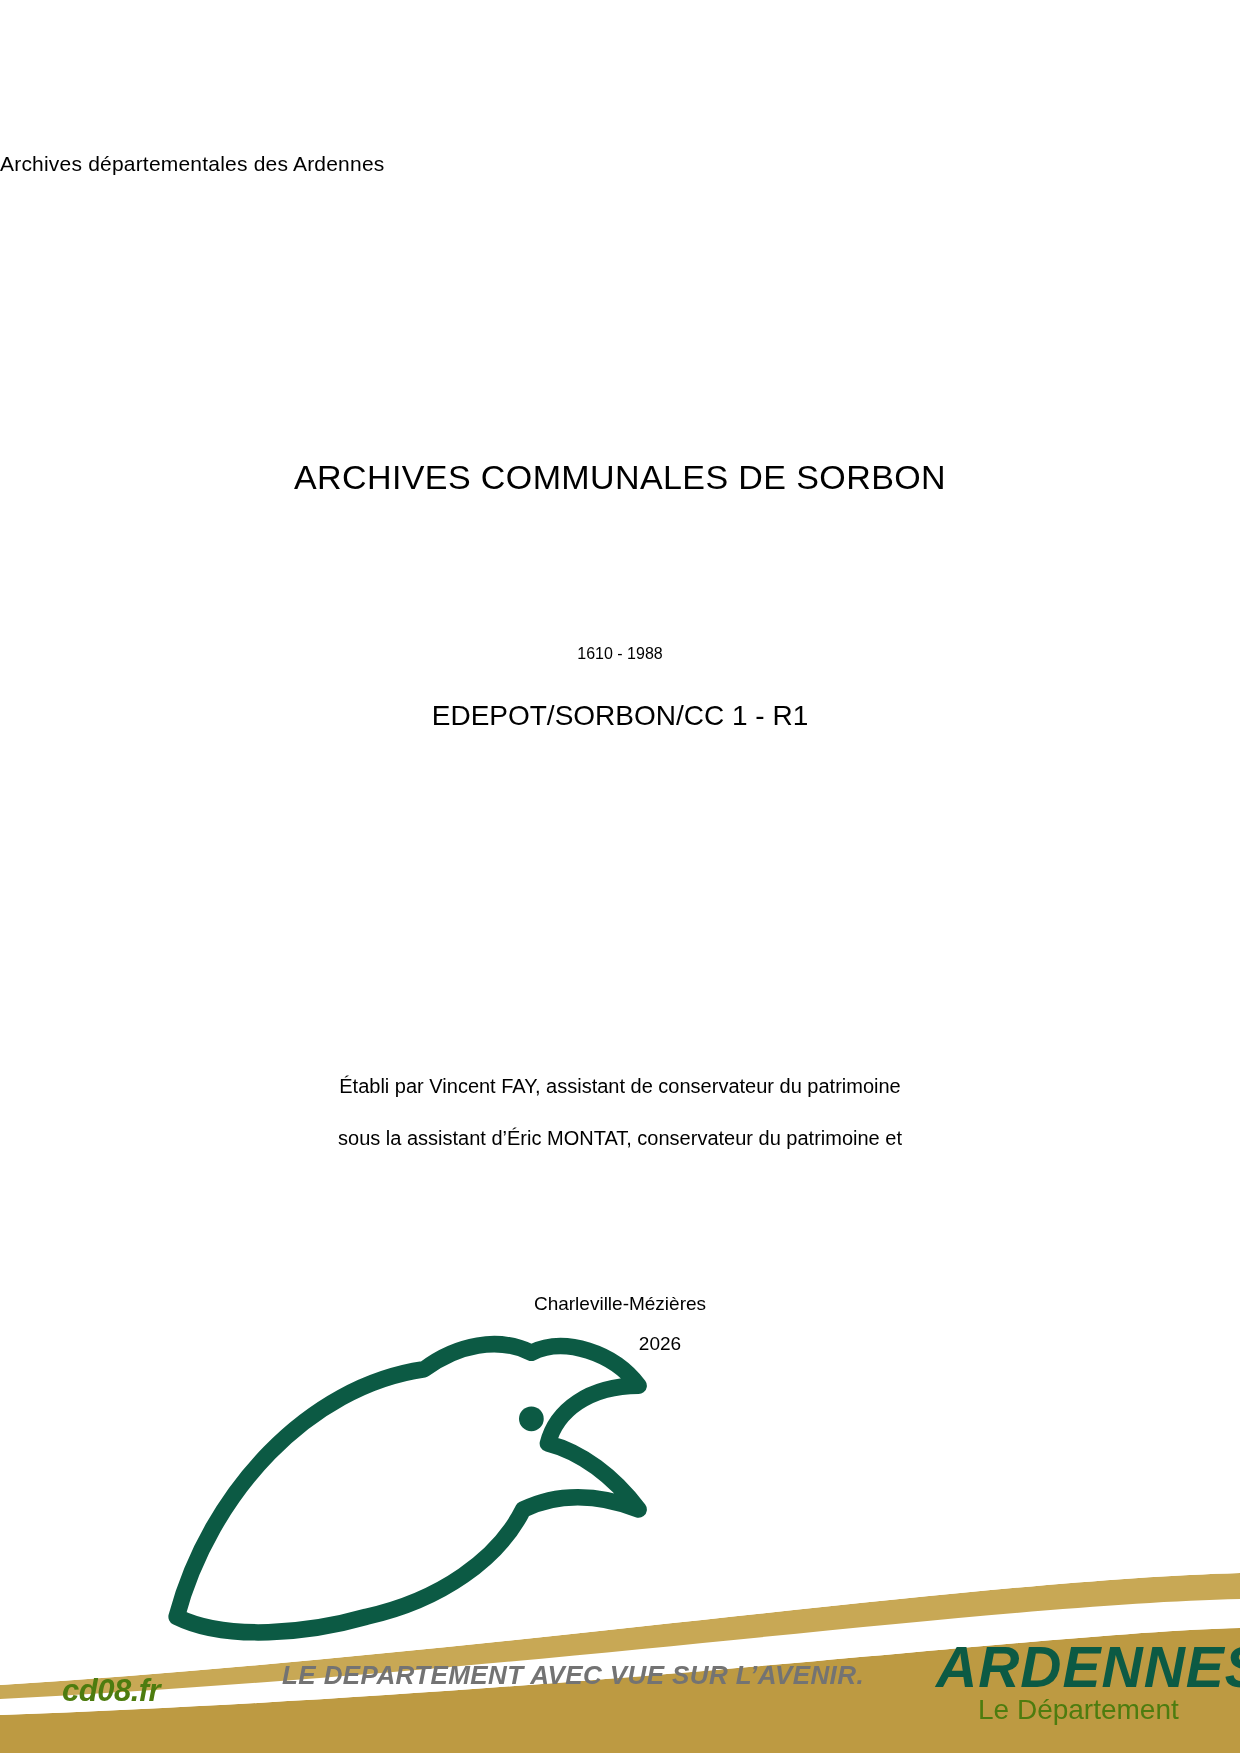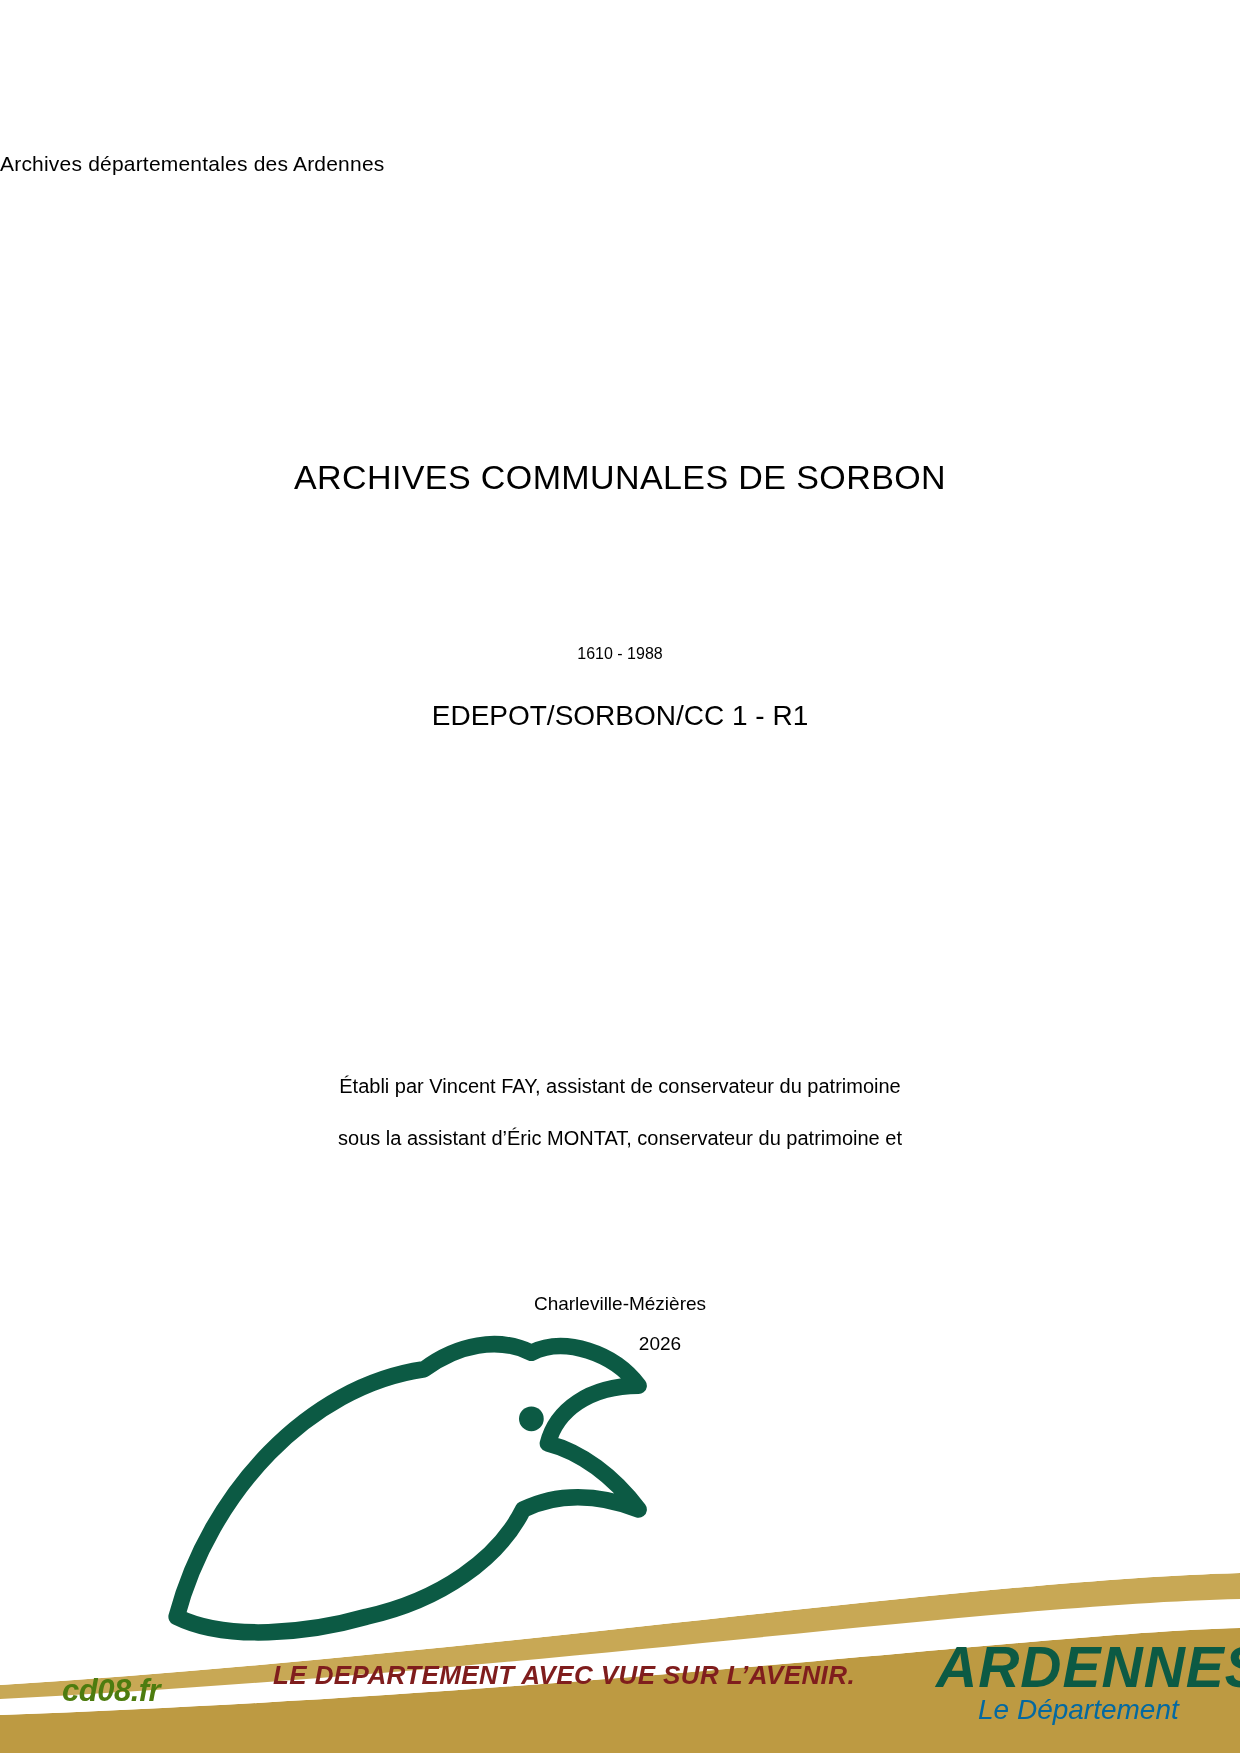--- a/index.html
+++ b/index.html
@@ -99,26 +99,26 @@
     height: 330px;
   }
   .footer svg {
     display: block;
     width: 1240px;
     height: 330px;
   }
 
   .footer-slogan {
     position: absolute;
-    left: 273px;
+    left: 282px;
     bottom: 62px;
     font-size: 26px;
     font-weight: bold;
     font-style: italic;
-    color: #7f1d1d;
+    color: #737373;
     letter-spacing: 0.4px;
     white-space: nowrap;
   }
 
   .cd08 {
     position: absolute;
     left: 40px;
     bottom: 52px;
     width: 130px;
     height: 56px;
@@ -155,22 +155,21 @@
     font-size: 57px;
     font-weight: bold;
     font-style: italic;
     color: #0c5a44;
     letter-spacing: 1px;
     line-height: 56px;
     padding-left: 24px;
   }
   .ardennes-logo .sub {
     font-size: 28px;
-    font-style: italic;
-    color: #0369a1;
+    color: #4d7c0f;
     padding-left: 66px;
     line-height: 30px;
   }
   .boar-mark {
     position: absolute;
     right: 200px;
     bottom: 95px;
     width: 130px;
     height: 80px;
   }

